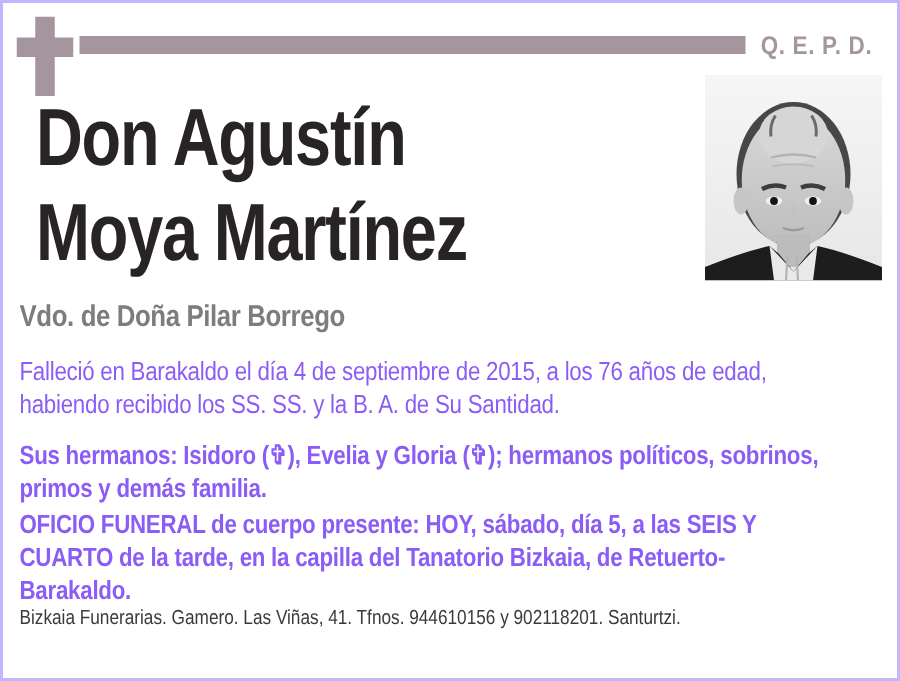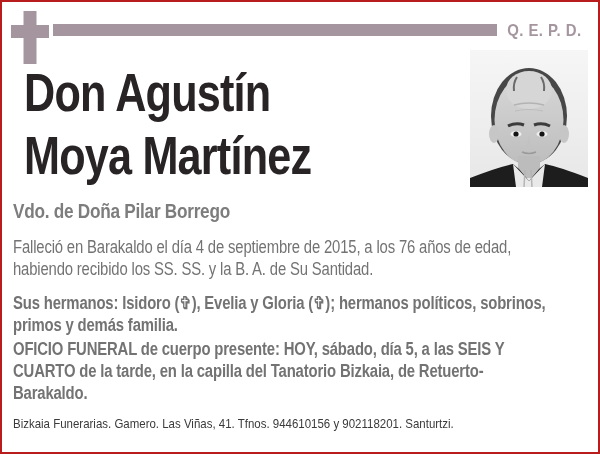--- a/index.html
+++ b/index.html
@@ -1,19 +1,19 @@
 <!DOCTYPE html>
 <html><head>
 <meta charset="utf-8">
 <style>
   html,body{margin:0;padding:0;background:#ffffff;}
   .card{
     position:relative;
     width:596px;height:450px;
-    border:2px solid #b91c1c;
+    border:2px solid #c4b5fd;
     background:#ffffff;
     overflow:hidden;
     font-family:"Liberation Sans", sans-serif;
   }
   
   .cross{position:absolute;left:9px;top:9px;}
   .rule{position:absolute;left:51px;top:22px;width:444px;height:12px;background:#a4959e;}
   .qepd{
     position:absolute;right:16px;top:19px;
     font-size:17px;font-weight:bold;color:#a4959e;
@@ -29,29 +29,29 @@
     line-height:63px;letter-spacing:-1px;
     transform:scaleX(0.80);transform-origin:0 0;white-space:nowrap;
   }
   
   .content{position:absolute;left:11px;top:197px;right:11px;}
   .subtitle{
     font-size:20px;font-weight:bold;color:#7d7d7d;
     line-height:24px;margin-bottom:13px;letter-spacing:-.3px;
     transform:scaleX(0.86);transform-origin:0 0;white-space:nowrap;
   }
-  .para{color:#737373;}
+  .para{color:#8b5cf6;}
   .para .ln{
     font-size:17.5px;line-height:22px;letter-spacing:-.2px;
     transform:scaleX(0.85);transform-origin:0 50%;white-space:nowrap;
   }
   .para.bold .ln{font-weight:bold;}
   .mb12{margin-bottom:12px;}
   .mb2{margin-bottom:2px;font-weight:bold;}
-  .mb0{margin-bottom:12px;}
+  .mb0{margin-bottom:0;}
   .mb13{margin-bottom:13px;}
   .footer-line{
     font-size:13.5px;color:#3a3a3a;line-height:16px;
     transform:scaleX(0.85);transform-origin:0 50%;white-space:nowrap;
   }
 </style>
 </head>
 <body>
 
 <div class="card">

